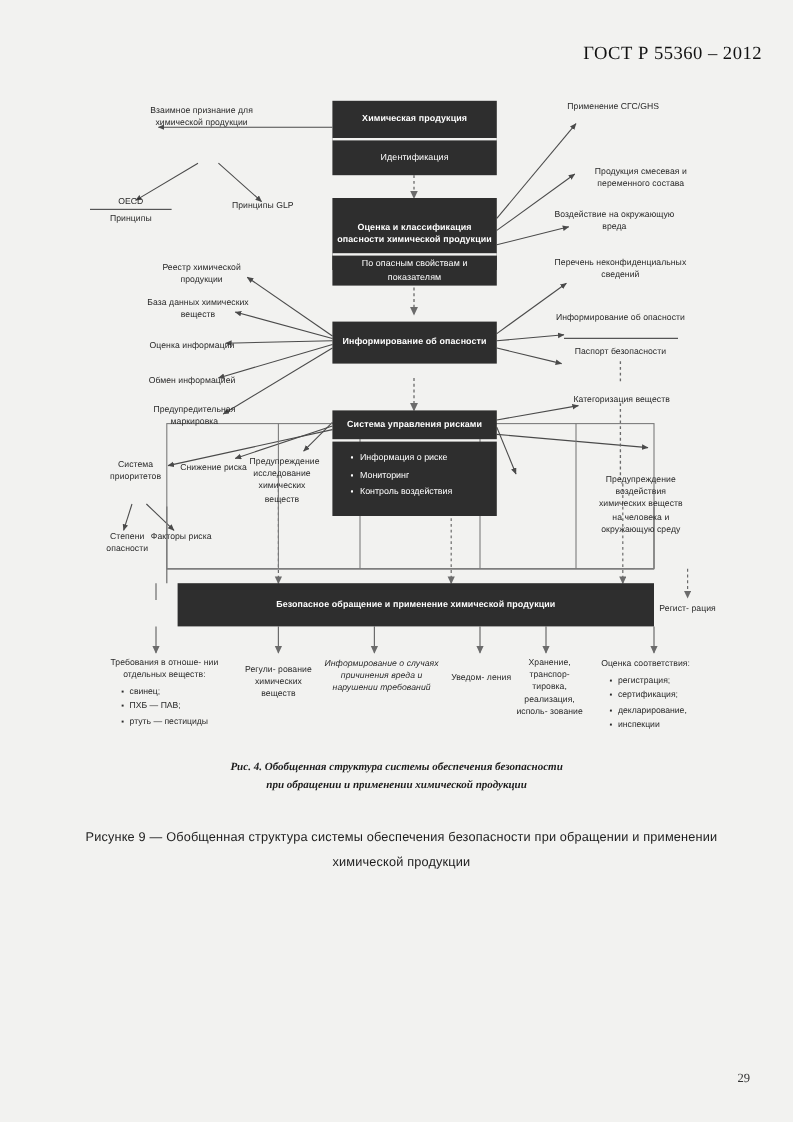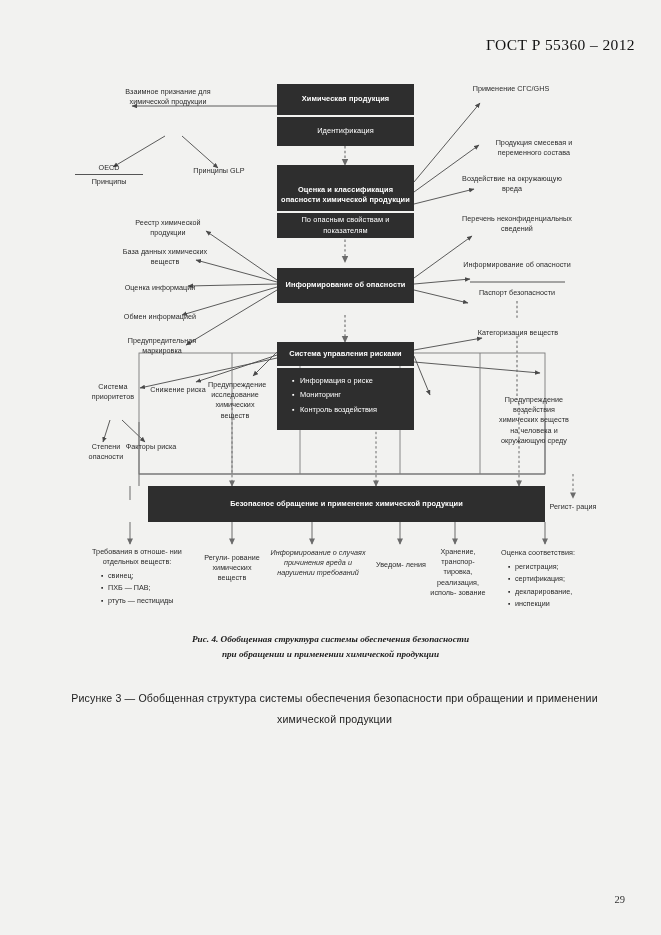--- a/index.html
+++ b/index.html
@@ -288,17 +288,17 @@
       <div><span>инспекции</span></div>
     </div>
 
   </div>
 
   <div class="figcap">
     <div>Рис. 4.  Обобщенная структура системы обеспечения безопасности</div>
     <div>при обращении и применении химической продукции</div>
   </div>
 
-  <div class="maincap">Рисунке 3 — Обобщенная структура системы обеспечения безопасности при обращении и применении химической продукции</div>
+  <div class="maincap">Рисунке 9 — Обобщенная структура системы обеспечения безопасности при обращении и применении химической продукции</div>
 
   <div class="pageno">29</div>
 
 </div>
 
 </body></html>

